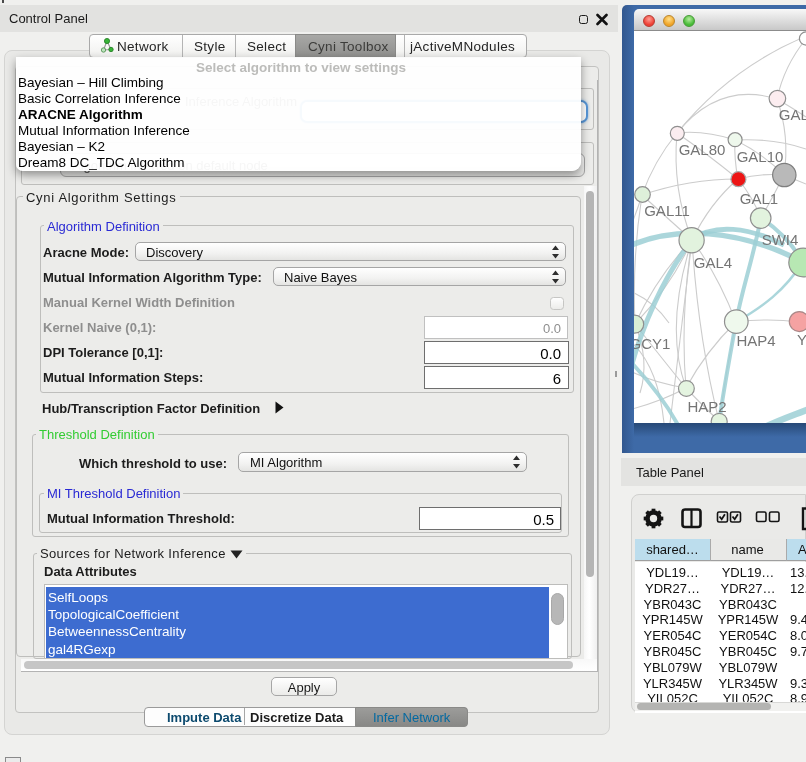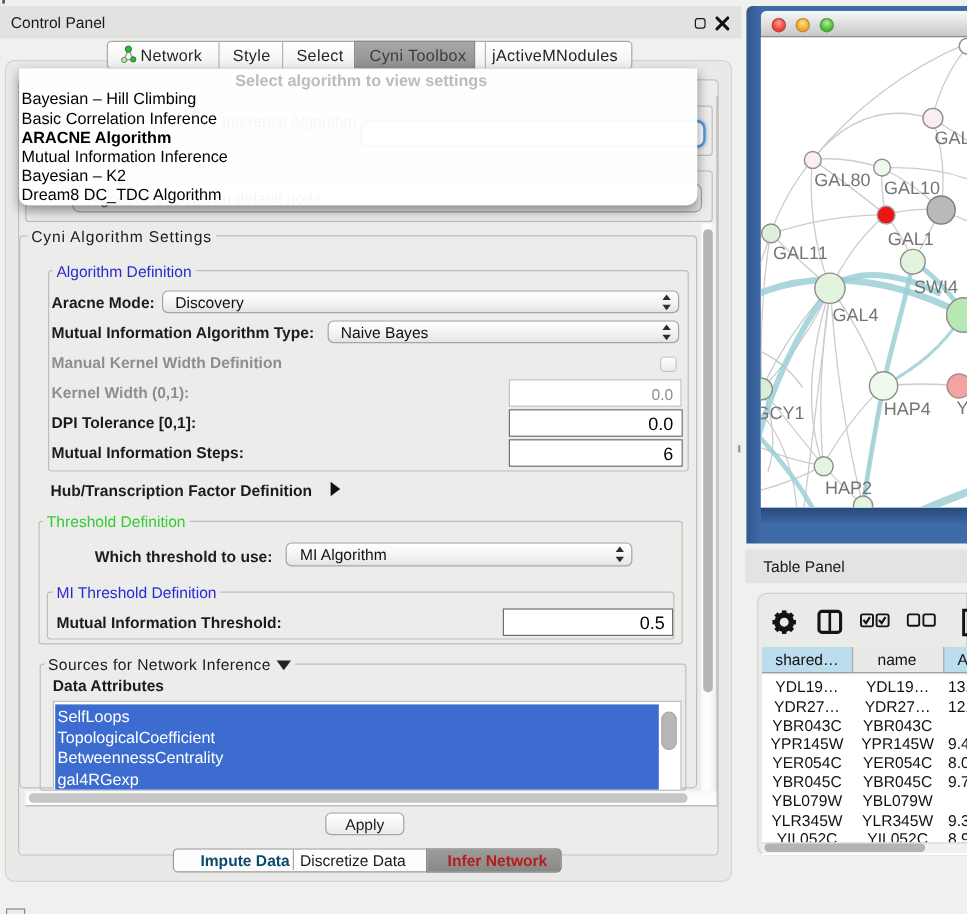--- a/index.html
+++ b/index.html
@@ -79,21 +79,21 @@
 </div>
 <div class="lbl abs" style="left:43px;top:270px;">Mutual Information Algorithm Type:</div>
 <div class="combo" style="left:273px;top:267px;width:293px;height:19px;">
   <span style="position:absolute;left:10px;top:1.5px;">Naive Bayes</span>
   <svg class="ar" width="9" height="14" viewBox="0 0 9 14">
         <path d="M4.5 0.5 L8 5 L1 5 Z M1 9 L8 9 L4.5 13.5 Z" fill="#2e2e2e"></path>
       </svg>
 </div>
 <div class="lbl abs" style="left:43px;top:295px;color:#8e8e8e;text-align:center;">Manual Kernel Width Definition</div>
 <div class="abs" style="left:550.4px;top:296.5px;width:13.4px;height:13.4px;background:linear-gradient(#fefefe,#ececea);border:1.3px solid #c6c6c4;border-radius:3.5px;"></div>
-<div class="lbl abs" style="left:43px;top:320px;color:#8e8e8e;">Kernel Width (0,1):</div>
+<div class="lbl abs" style="left:43px;top:320px;color:#8e8e8e;">Kernel Naive (0,1):</div>
 <div class="tf" style="left:424px;top:316px;width:144px;height:23px;border:1px solid #c0c0c0;color:#8e8e8e;padding:4px 6px 0 0;">0.0</div>
 <div class="lbl abs" style="left:43px;top:345px;">DPI Tolerance [0,1]:</div>
 <div class="tf" style="left:424px;top:341px;width:145px;height:23px;border:1.3px solid #6e6e6e;color:#000;padding:3px 7px 0 0;font-size:15px;">0.0</div>
 <div class="lbl abs" style="left:43px;top:370px;">Mutual Information Steps:</div>
 <div class="tf" style="left:424px;top:366px;width:145px;height:22.5px;border:1.3px solid #6e6e6e;color:#000;padding:2.5px 7px 0 0;font-size:15px;">6</div>
 
 <div class="lbl abs" style="left:42px;top:400.5px;">Hub/Transcription Factor Definition</div>
 <svg class="abs" style="left:274px;top:401px;" width="10" height="13" viewBox="0 0 10 13">
       <path d="M1.5 0.5 L9.5 6.5 L1.5 12.5 Z" fill="#111"></path>
     </svg>
@@ -124,22 +124,22 @@
 <div class="abs" style="left:46px;top:587px;width:503px;height:70.5px;background:#3d6cd0;"></div>
 <div class="abs" style="left:48px;top:588.5px;font-size:13.5px;color:#fff;line-height:17.4px;">SelfLoops<br>TopologicalCoefficient<br>BetweennessCentrality<br>gal4RGexp</div>
 <div class="abs" style="left:551px;top:592.5px;width:13px;height:32px;background:#b7b7b7;border:1px solid #a8a8a8;border-radius:6.5px;"></div>
 
 <div class="abs" style="left:271px;top:677px;width:66px;height:19px;background:linear-gradient(#ffffff,#ebebe9);border:1px solid #a6a6a6;border-radius:5px;text-align:center;font-size:13px;color:#1a1a1a;padding-top:1.5px;">Apply</div>
 
 <div class="abs" style="left:144px;top:707px;width:324px;height:19.5px;background:#fdfdfd;border:1px solid #9a9a9a;border-radius:4px;"></div>
 <div class="abs" style="left:355px;top:707px;width:113px;height:19.5px;background:linear-gradient(#9c9c9a,#888886);border:1px solid #8a8a88;border-radius:0 4px 4px 0;"></div>
 <div class="abs" style="left:243.8px;top:708px;width:1px;height:17px;background:#a6a6a6;"></div>
 <div class="abs" style="left:167px;top:710px;font-size:13px;font-weight:bold;color:#0c4a6e;">Impute Data</div>
-<div class="abs" style="left:250px;top:710px;font-size:13px;font-weight:normal;color:#1b1b1b;">Discretize Data</div>
-<div class="abs" style="left:373px;top:710px;font-size:13px;font-weight:bold;color:#b91c1c;">Infer Network</div>
+<div class="abs" style="left:250px;top:710px;font-size:13px;font-weight:bold;color:#1b1b1b;">Discretize Data</div>
+<div class="abs" style="left:373px;top:710px;font-size:13px;font-weight:normal;color:#0369a1;">Infer Network</div>
 
 <div class="abs" style="left:5px;top:757px;width:16px;height:16px;border:1.5px solid #8a8a8a;background:#ebebeb;"></div>
 
 <div class="abs" style="left:615px;top:371px;width:2px;height:6px;background:#9a9a9a;"></div>
 
 <div class="abs" style="left:622px;top:5px;width:184px;height:448px;background:linear-gradient(90deg,#32578e,#3e6aa7 12px);border-radius:5px 0 0 0;"></div>
 <div class="abs" style="left:634px;top:423px;width:172px;height:14px;background:linear-gradient(#274977,#3e6aa7);"></div>
 
 <div class="abs" style="left:634px;top:9px;width:172px;height:22px;background:linear-gradient(#f8f8f8,#c8c8c8);border-bottom:1px solid #8c8c8c;border-radius:5px 0 0 0;"></div>
 <div class="abs" style="left:643px;top:15px;width:12px;height:12px;border-radius:50%;background:radial-gradient(circle at 50% 32%,#ff9d94,#ee4035 65%);border:1px solid #b63a32;"></div>

